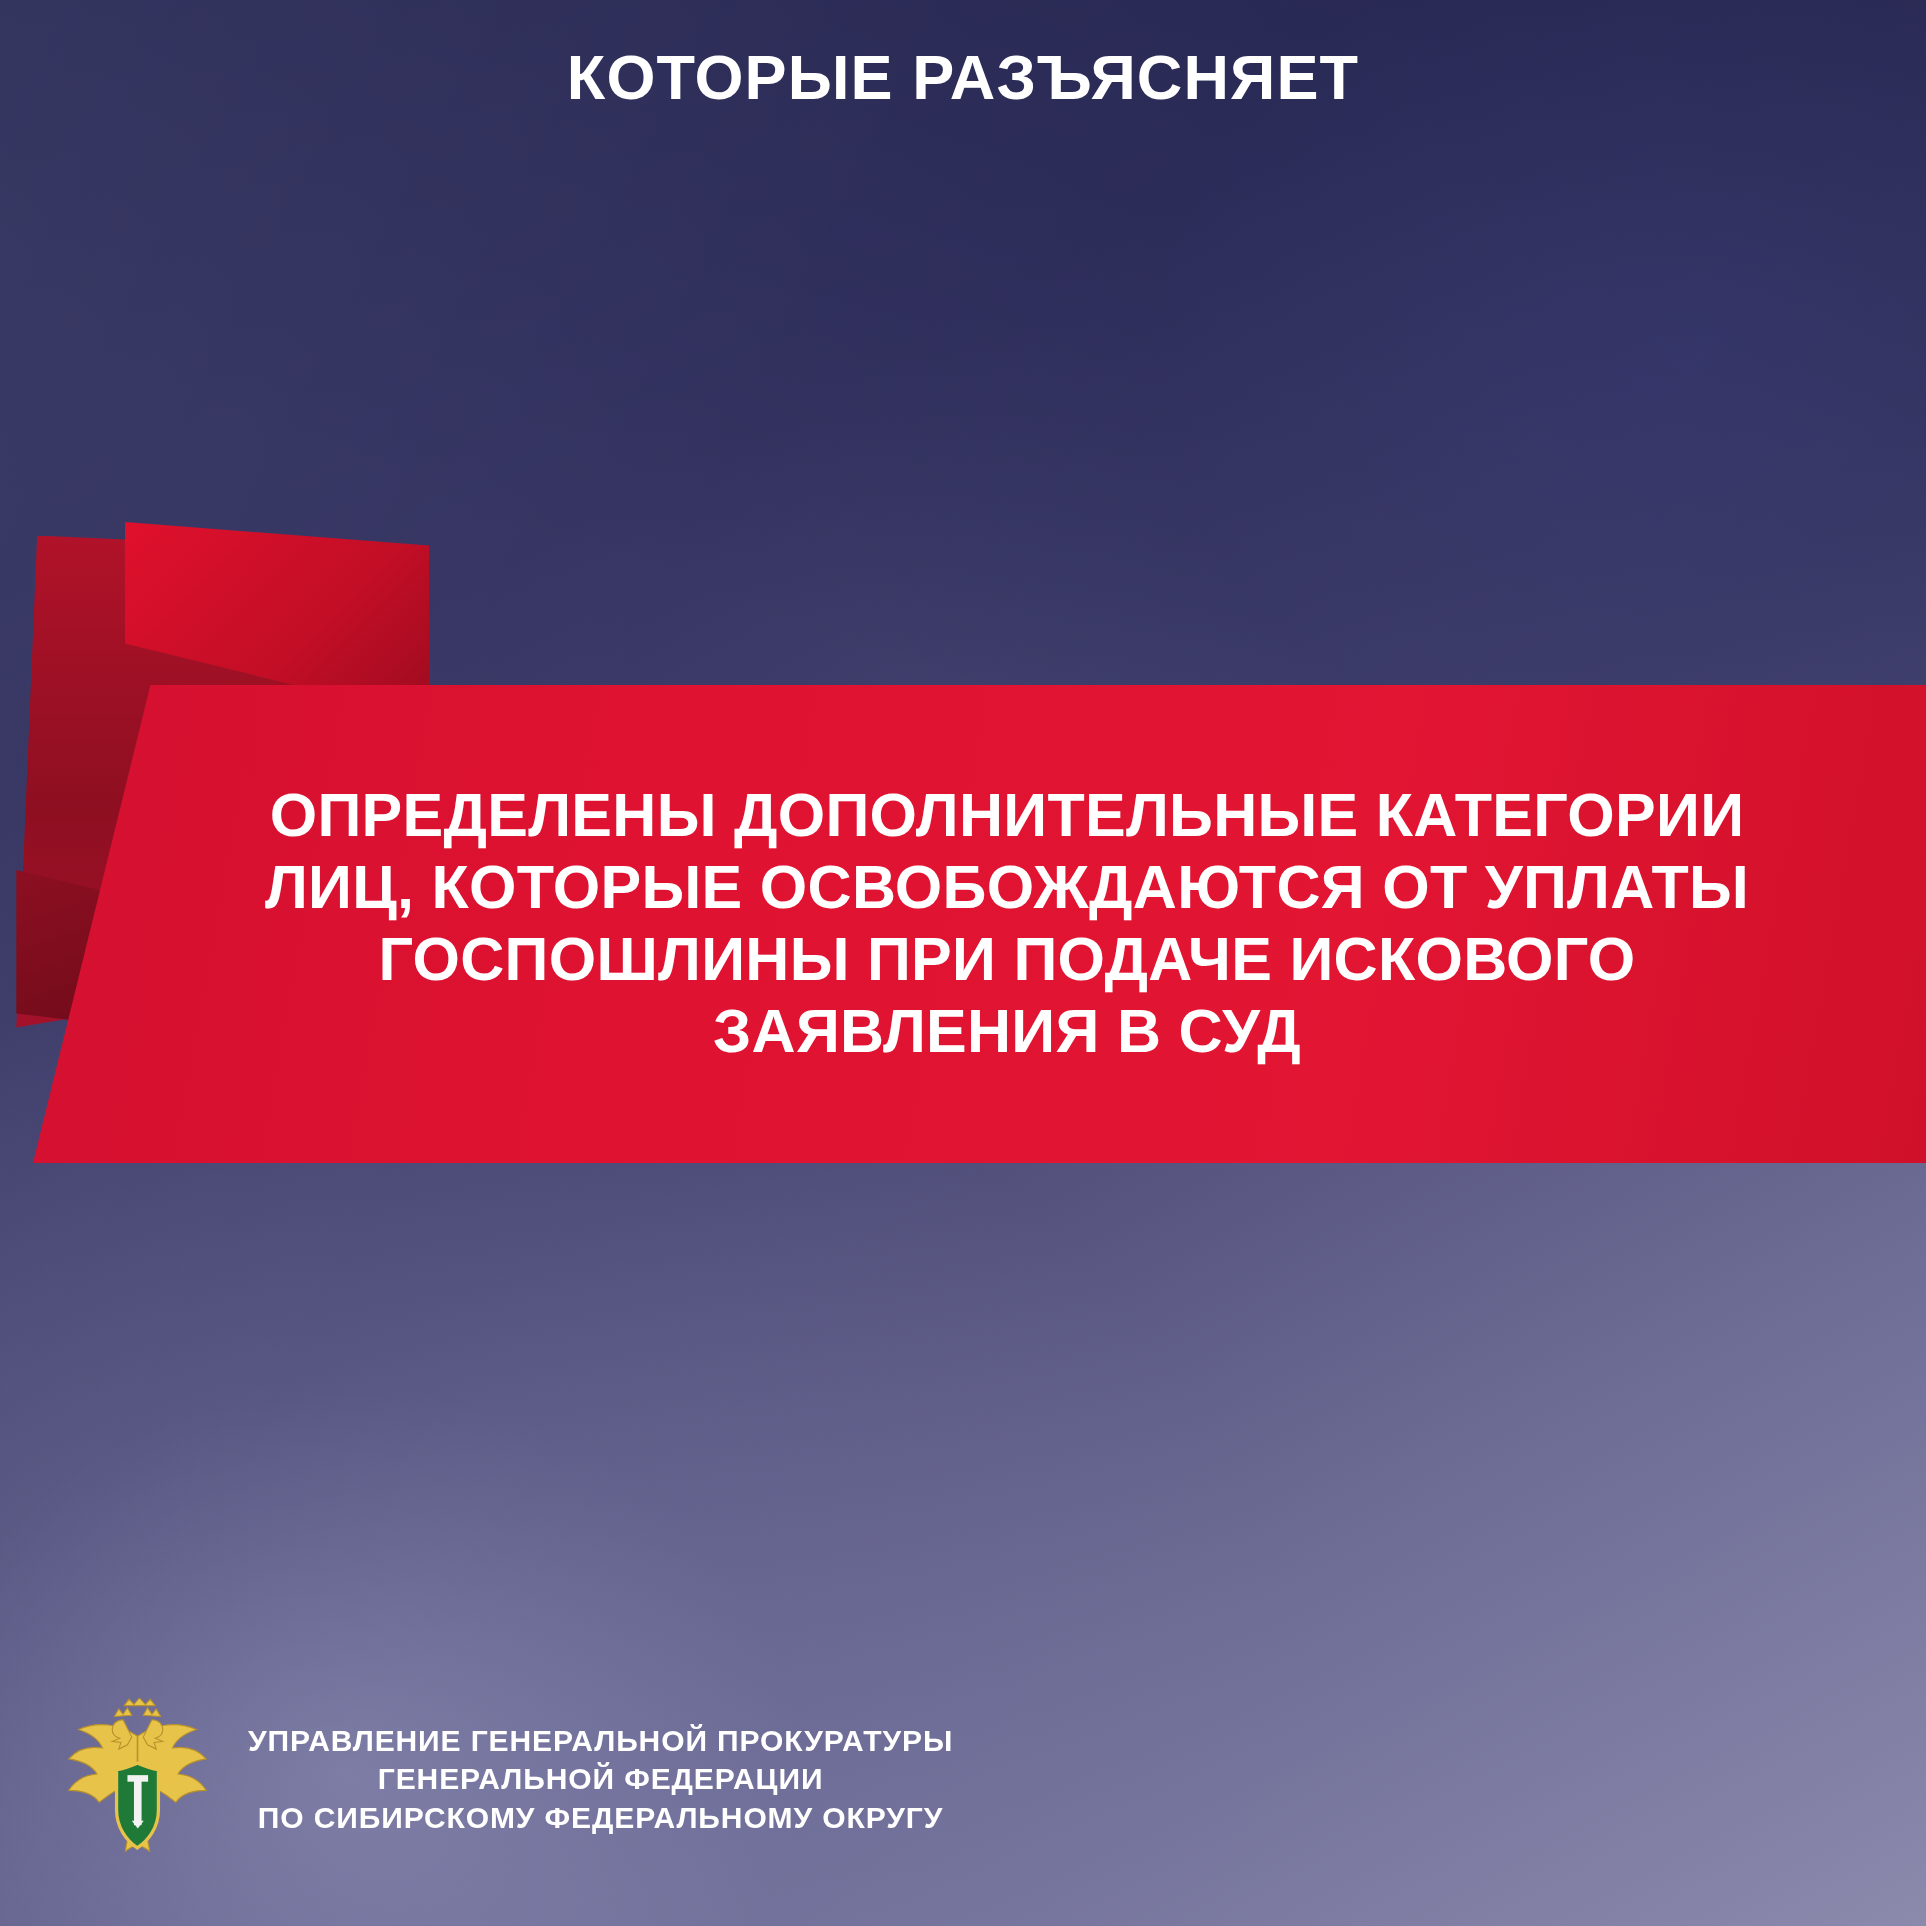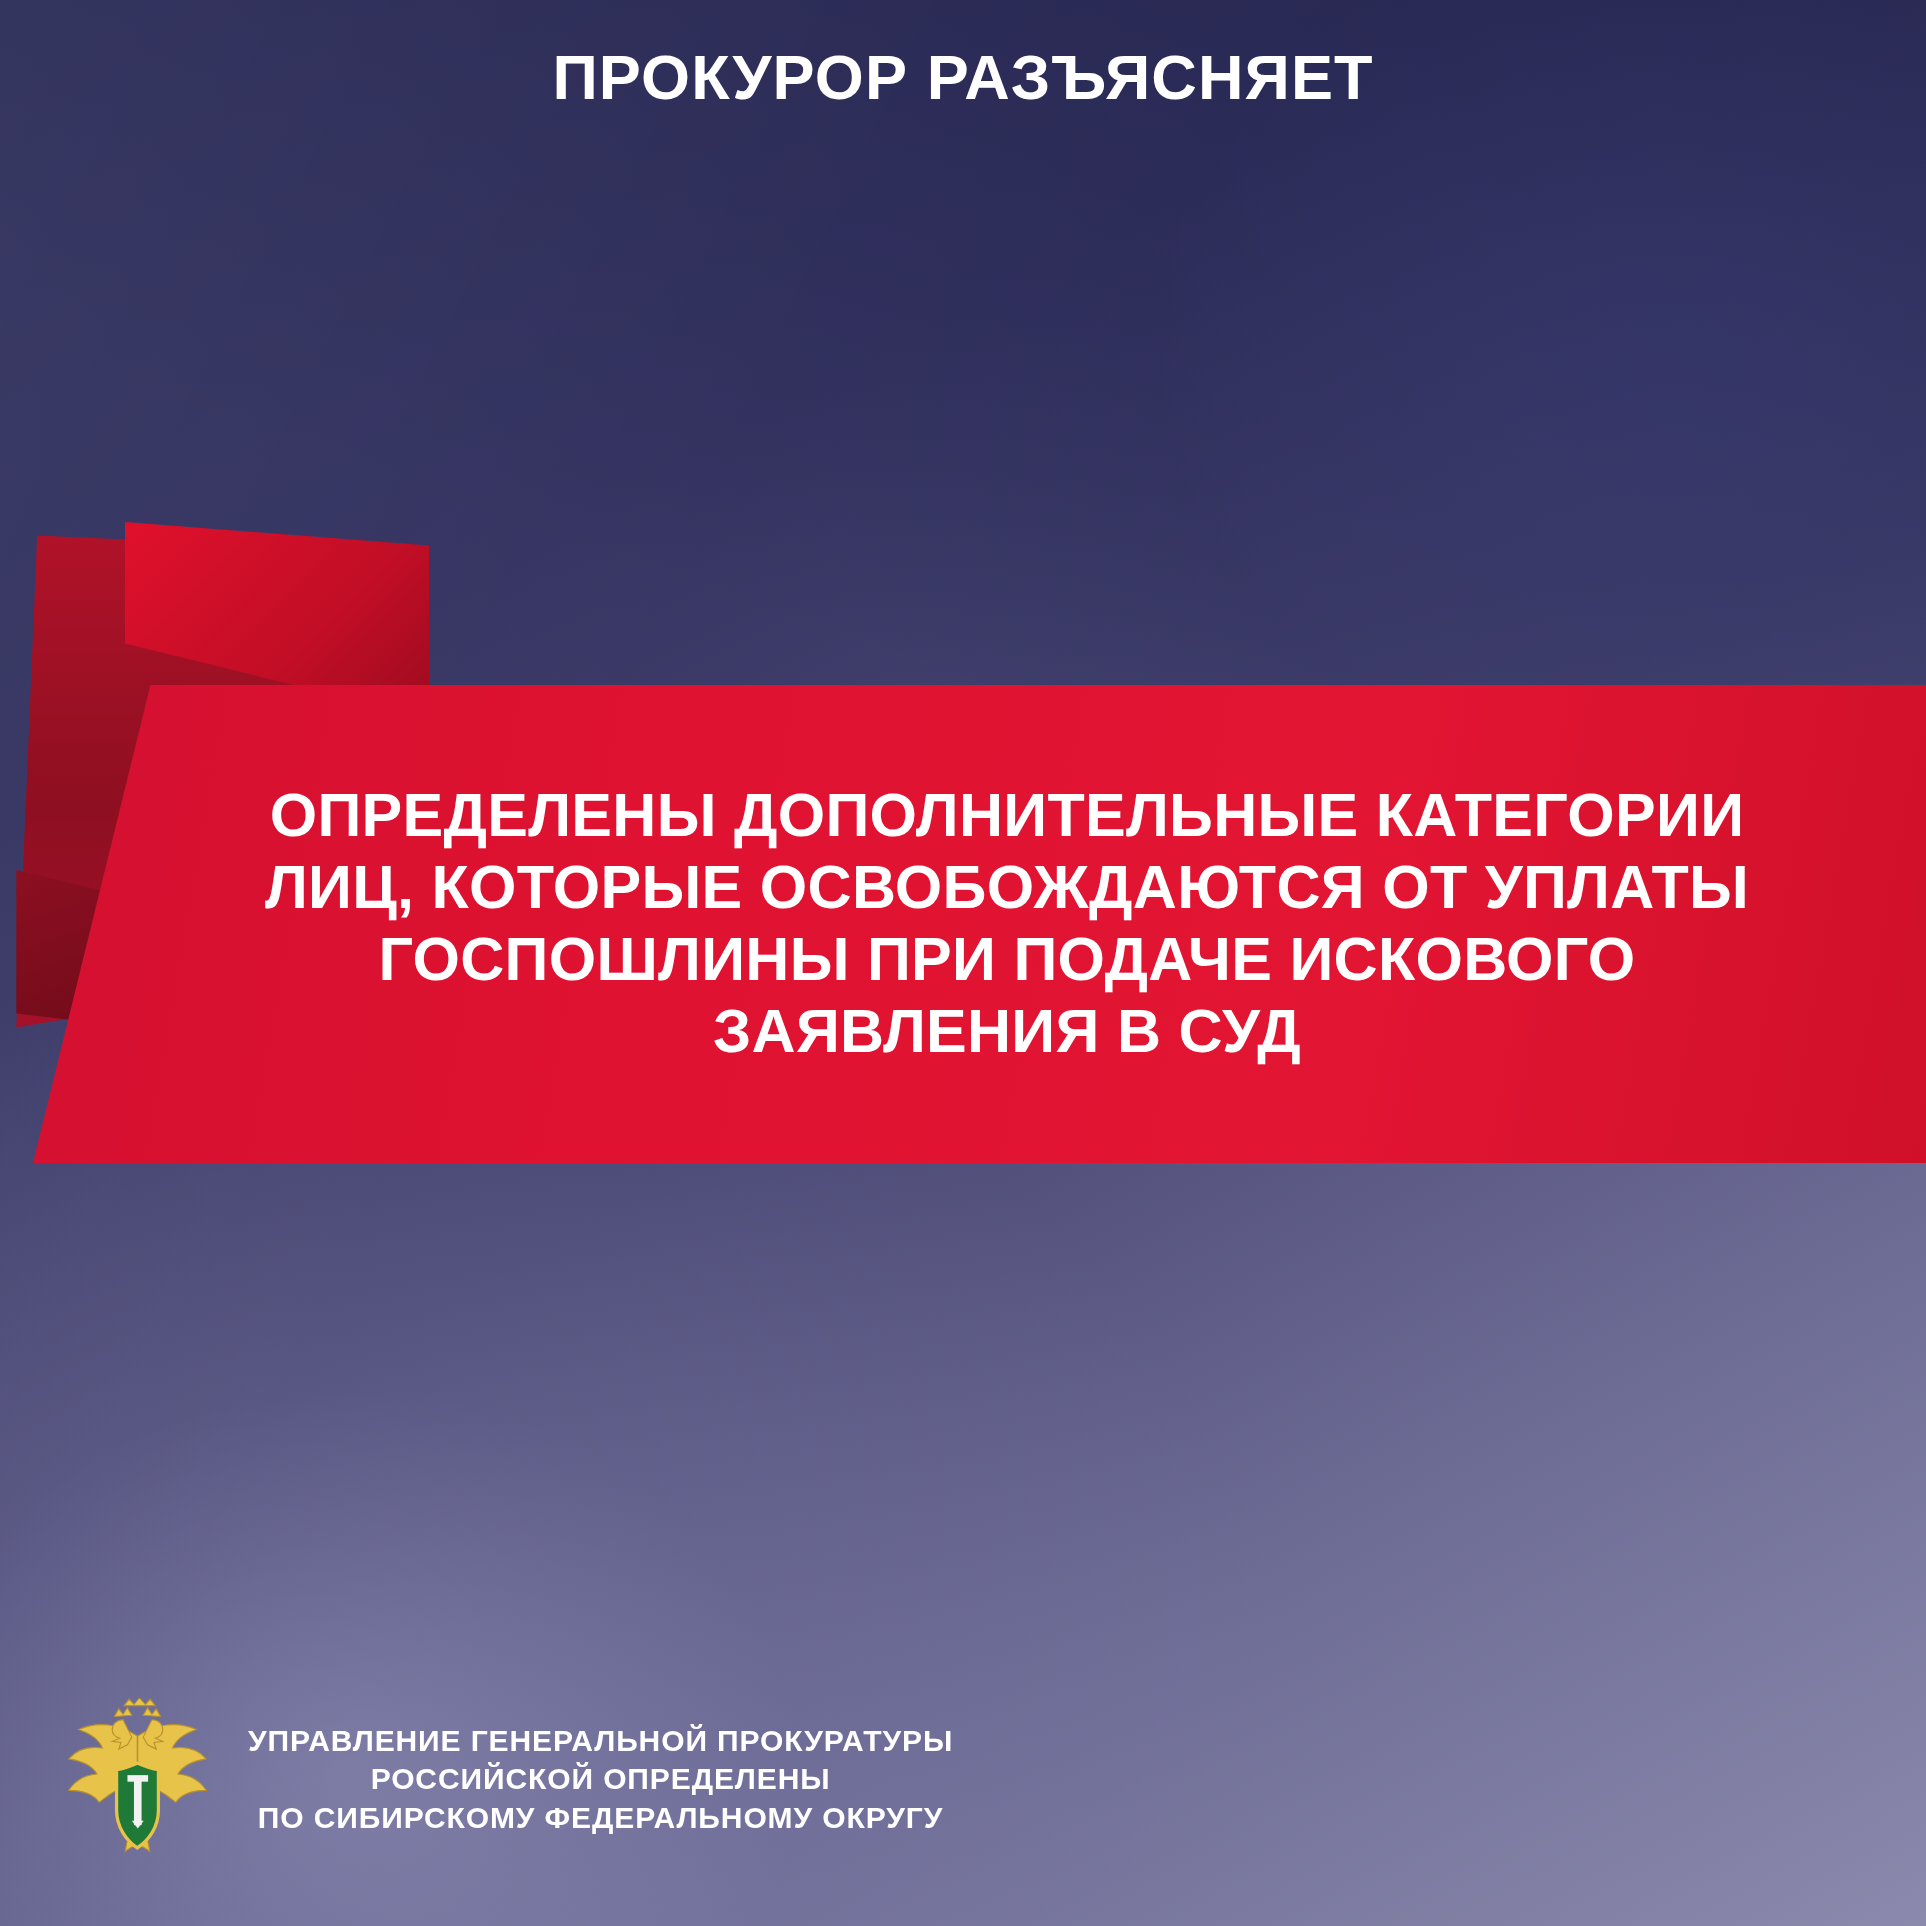--- a/index.html
+++ b/index.html
@@ -146,21 +146,21 @@
     line-height: 1.28;
     letter-spacing: 0.9px;
   }
   .footer-text div { white-space: nowrap; text-align: center; }
 </style>
 </head>
 <body>
 
 <div class="poster">
 
-  <div class="header-title">ПРОКУРОР РАЗЪЯСНЯЕТ</div>
+  <div class="header-title">КОТОРЫЕ РАЗЪЯСНЯЕТ</div>
 
   <div class="ribbon-wrap">
     <div class="ribbon-tail-back"></div>
     <div class="ribbon-fold-dark"></div>
     <div class="ribbon-tail-front"></div>
     <div class="ribbon-main">
       <div class="ribbon-text">ОПРЕДЕЛЕНЫ ДОПОЛНИТЕЛЬНЫЕ КАТЕГОРИИ ЛИЦ, КОТОРЫЕ ОСВОБОЖДАЮТСЯ ОТ УПЛАТЫ ГОСПОШЛИНЫ ПРИ ПОДАЧЕ ИСКОВОГО ЗАЯВЛЕНИЯ В СУД</div>
     </div>
   </div>
 
@@ -192,20 +192,20 @@
 
           <rect x="136" y="150" width="14" height="84" fill="#f2f2f2"></rect>
           <rect x="124" y="142" width="38" height="12" fill="#f2f2f2"></rect>
           <path d="M143 240 L132 226 L154 226 Z" fill="#f2f2f2"></path>
         </g>
       </svg>
     </div>
 
     <div class="footer-text">
       <div>УПРАВЛЕНИЕ ГЕНЕРАЛЬНОЙ ПРОКУРАТУРЫ</div>
-      <div>РОССИЙСКОЙ ОПРЕДЕЛЕНЫ</div>
+      <div>ГЕНЕРАЛЬНОЙ ФЕДЕРАЦИИ</div>
       <div>ПО СИБИРСКОМУ ФЕДЕРАЛЬНОМУ ОКРУГУ</div>
     </div>
 
   </div>
 
 </div>
 
 
 </body></html>

